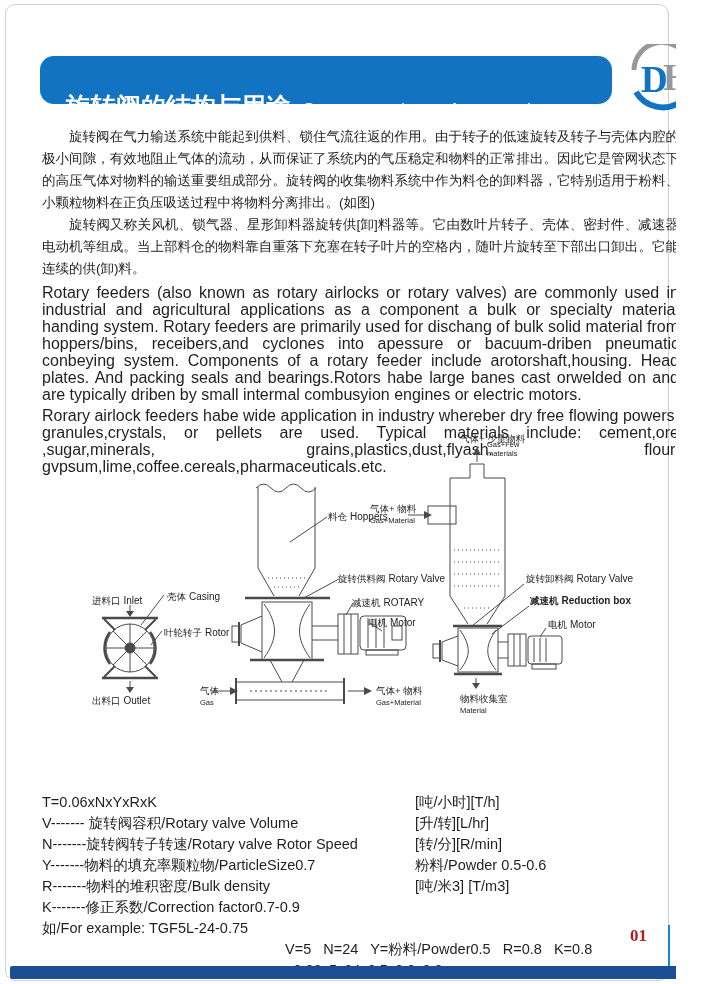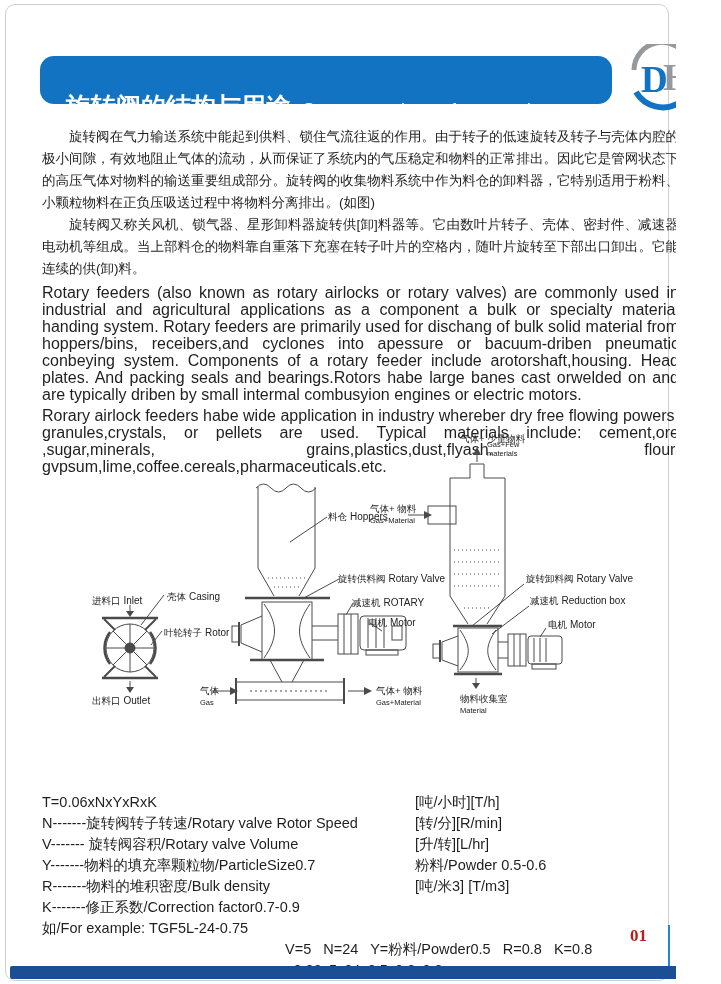--- a/index.html
+++ b/index.html
@@ -219,44 +219,44 @@
     <div class="dl" style="left:447px;top:12px;">
       <span class="en-block">Gas+Few</span>
       <span class="en-block">materials</span>
     </div>
     <div class="dl" style="left:330px;top:70px;">
       <span class="zh">气体+ 物料</span><span class="en-block">Gas+Material</span>
     </div>
     <div class="dl" style="left:486px;top:140px;">
       <span class="zh">旋转卸料阀</span><span class="en">Rotary Valve</span>
     </div>
-    <div class="dl" style="left:490px;top:162px;">
+    <div class="dl" style="left:490px;top:162px;font-weight:bold;">
       <span class="zh">减速机</span><span class="en">Reduction box</span>
     </div>
     <div class="dl" style="left:508px;top:186px;">
       <span class="zh">电机</span><span class="en">Motor</span>
     </div>
     <div class="dl" style="left:420px;top:260px;">
       <span class="zh">物料收集室</span><span class="en-block">Material</span>
     </div>
   </div>
 
 
   <div class="formulas">
     <div class="frow">
       <span class="fl">T=0.06xNxYxRxK</span>
         <span class="fr">[吨/小时][T/h]</span>
     </div>
     <div class="frow">
+      <span class="fl">V------- 旋转阀容积/Rotary valve Volume</span>
+        <span class="fr">[升/转][L/hr]</span>
+    </div>
+    <div class="frow">
       <span class="fl">N-------旋转阀转子转速/Rotary valve Rotor Speed</span>
         <span class="fr">[转/分][R/min]</span>
-    </div>
-    <div class="frow">
-      <span class="fl">V------- 旋转阀容积/Rotary valve Volume</span>
-        <span class="fr">[升/转][L/hr]</span>
     </div>
     <div class="frow">
       <span class="fl">Y-------物料的填充率颗粒物/ParticleSize0.7</span>
         <span class="fr">粉料/Powder 0.5-0.6</span>
     </div>
     <div class="frow">
       <span class="fl">R-------物料的堆积密度/Bulk density</span>
         <span class="fr">[吨/米3] [T/m3]</span>
     </div>
     <div class="frow">

